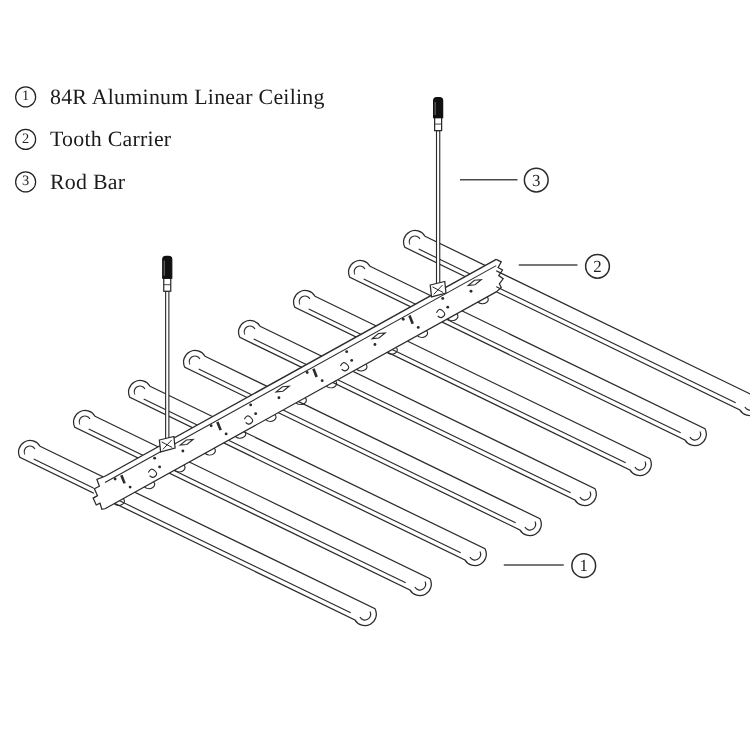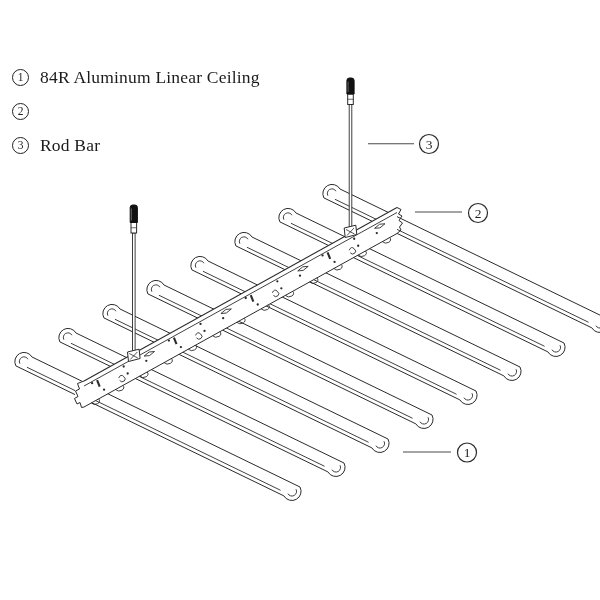--- a/index.html
+++ b/index.html
@@ -142,19 +142,20 @@
         <text x="429" y="148.6" text-anchor="middle" font-family="&quot;Liberation Serif&quot;,&quot;DejaVu Serif&quot;,serif" font-size="13.5" fill="#1f1f1f">3</text>
       </g>
     </svg>
   <div class="legend">
     <div class="legend-row">
       <span class="lnum">1</span>
       <span class="llabel">84R Aluminum Linear Ceiling</span>
     </div>
     <div class="legend-row">
       <span class="lnum">2</span>
+      <span class="llabel">Tooth Carrier</span>
     </div>
     <div class="legend-row">
       <span class="lnum">3</span>
       <span class="llabel">Rod Bar</span>
     </div>
   </div>
 </div>
 
 </body></html>

